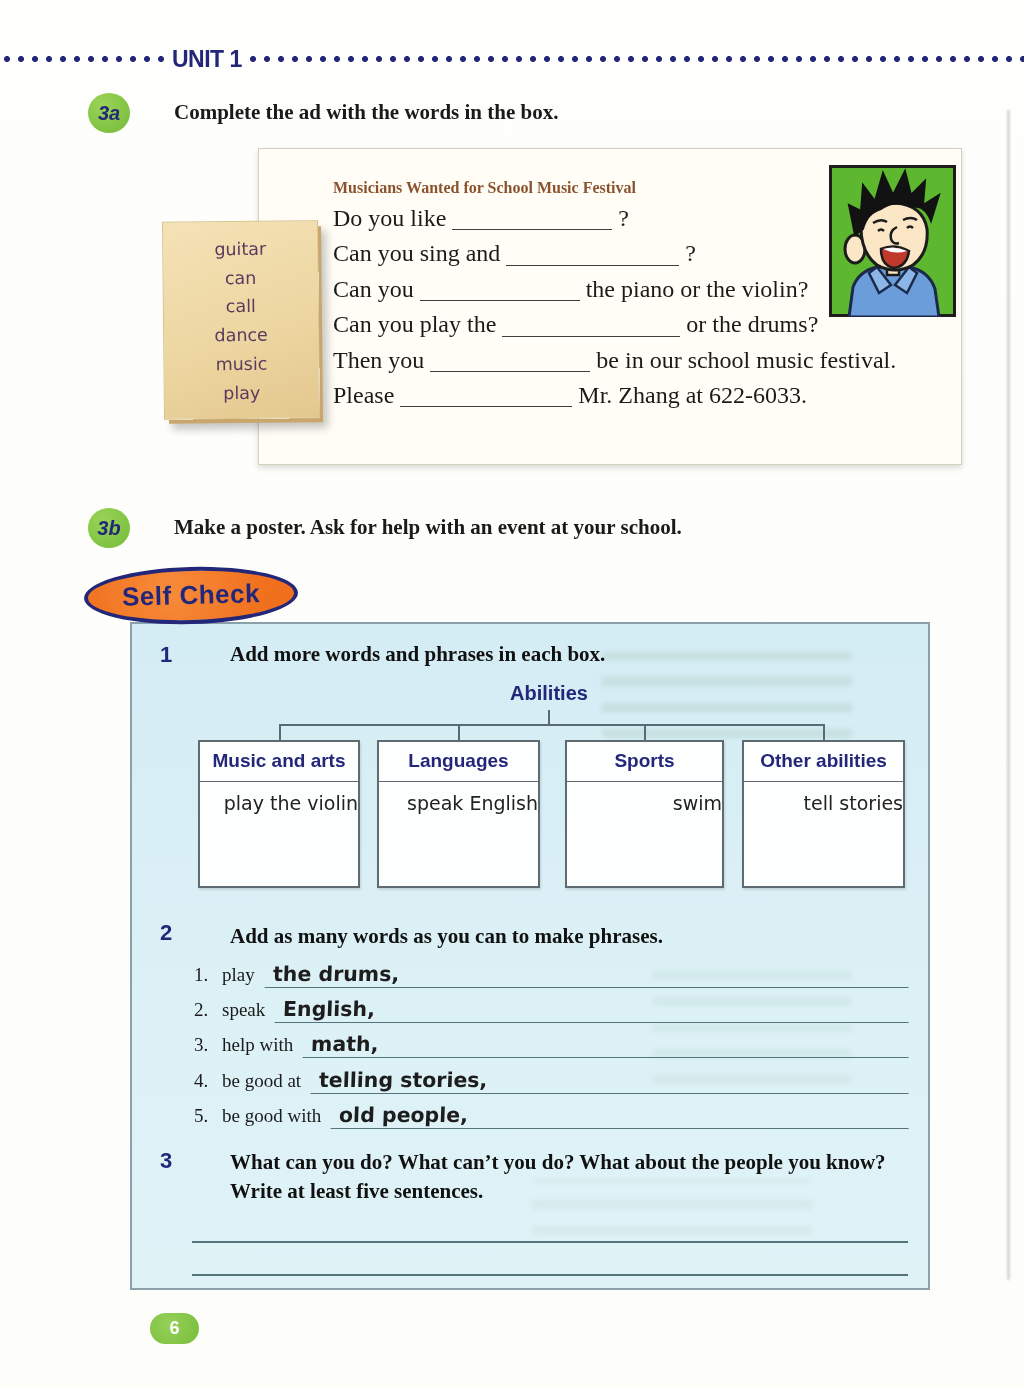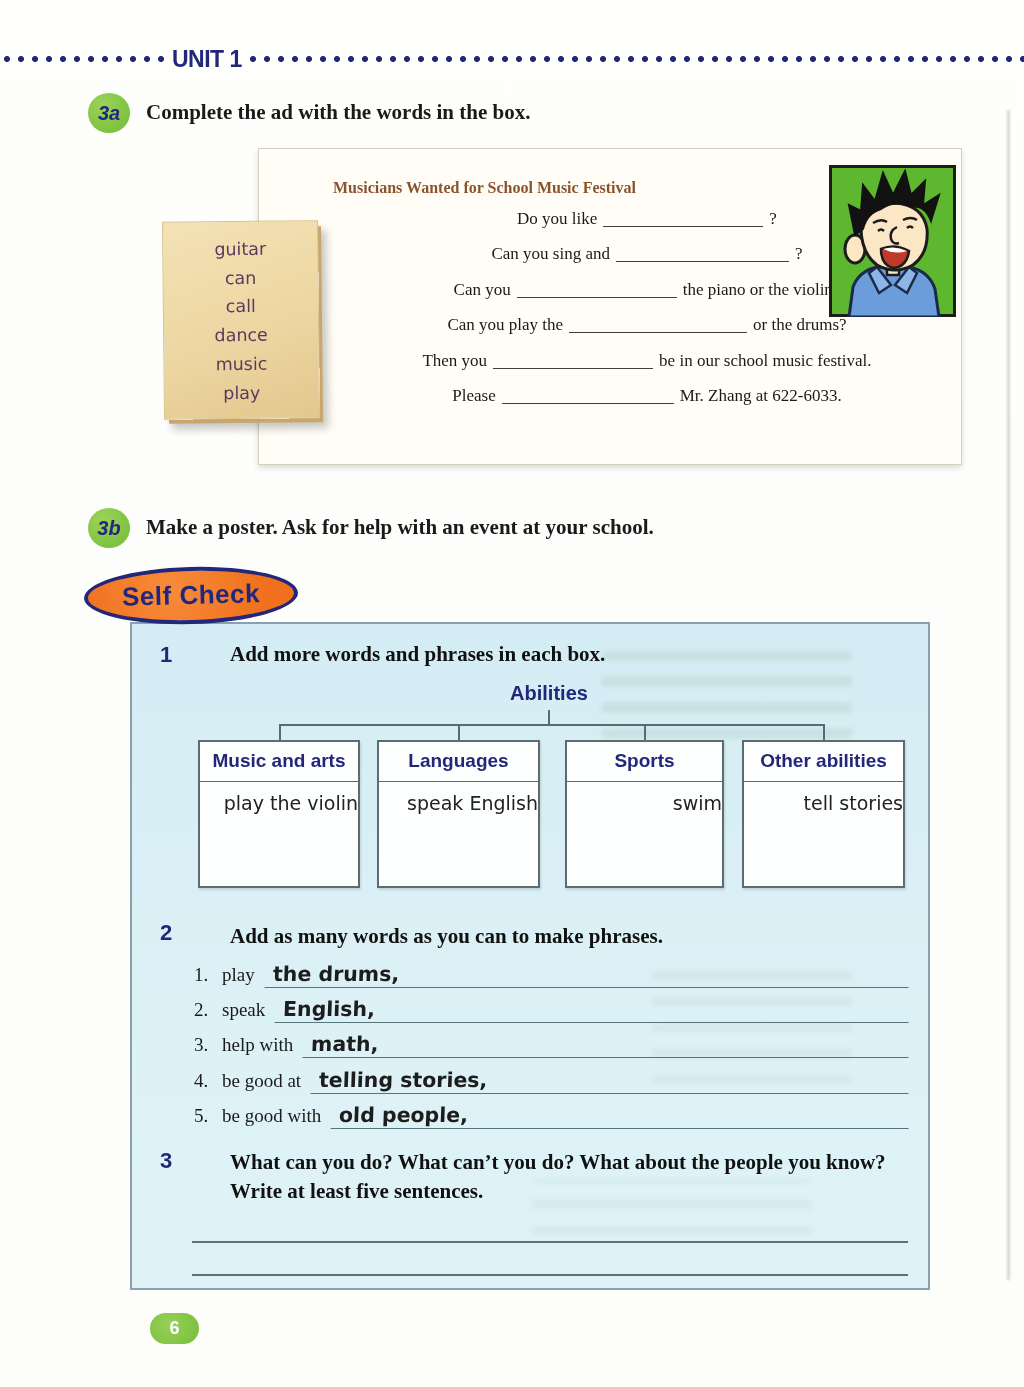--- a/index.html
+++ b/index.html
@@ -20,42 +20,42 @@
     background-size:14px 12px; background-repeat:repeat-x; background-position:left center;
   }
   .dots-left { width:168px; }
   .dots-right { flex:1; }
   .unit-label {
     font-family:"Liberation Sans", sans-serif; font-weight:bold; font-size:23px;
     color:var(--navy,#20207a); letter-spacing:-0.5px; padding:0 4px; transform:scaleY(1.05);
   }
 
   
-  .activity-row { position:absolute; display:flex; align-items:flex-start; gap:16px; }
+  .activity-row { position:absolute; display:flex; align-items:flex-start; gap:44px; }
   .badge {
     width:42px; height:40px; border-radius:50%;
     background:radial-gradient(circle at 35% 30%, #9bd457, var(--badge-green,#7fc241) 70%);
     display:flex; align-items:center; justify-content:center;
     font-family:"Liberation Sans", sans-serif; font-weight:bold; font-style:italic;
     font-size:20px; color:var(--navy,#1d2b6e); flex:0 0 auto;
   }
   .instruction { font-size:21px; font-weight:bold; padding-top:7px; }
 
   
   .ad-card {
     position:absolute; left:258px; top:148px; width:704px; height:317px;
     background:#fffdf6; border:1px solid #d5cfbd;
     box-shadow:0 3px 6px rgba(0,0,0,.14), 0 0 0 1px rgba(255,255,255,.6) inset;
     padding:30px 0 0 74px;
   }
   .ad-title {
     width:500px; text-align:left; font-size:16px; font-weight:bold;
     color:var(--brown,#8a532e); margin-bottom:4px;
   }
-  .ad-line { font-size:17px; line-height:35.4px; white-space:nowrap;text-align:center; }
+  .ad-line { font-size:24px; line-height:35.4px; white-space:nowrap; }
   .ad-blank {
     display:inline-block; height:1em; vertical-align:-0.18em;
     border-bottom:1.5px solid #3f3f3f; margin:0 6px;
   }
   .w1{width:160px}.w2{width:173px}.w3{width:160px}.w4{width:178px}.w5{width:160px}.w6{width:172px}
 
   
   .word-note {
     position:absolute; left:163px; top:221px; width:156px; height:198px;
     background:linear-gradient(160deg,#f4e2b6 0%,#ecd5a0 60%,#e3c78d 100%);

